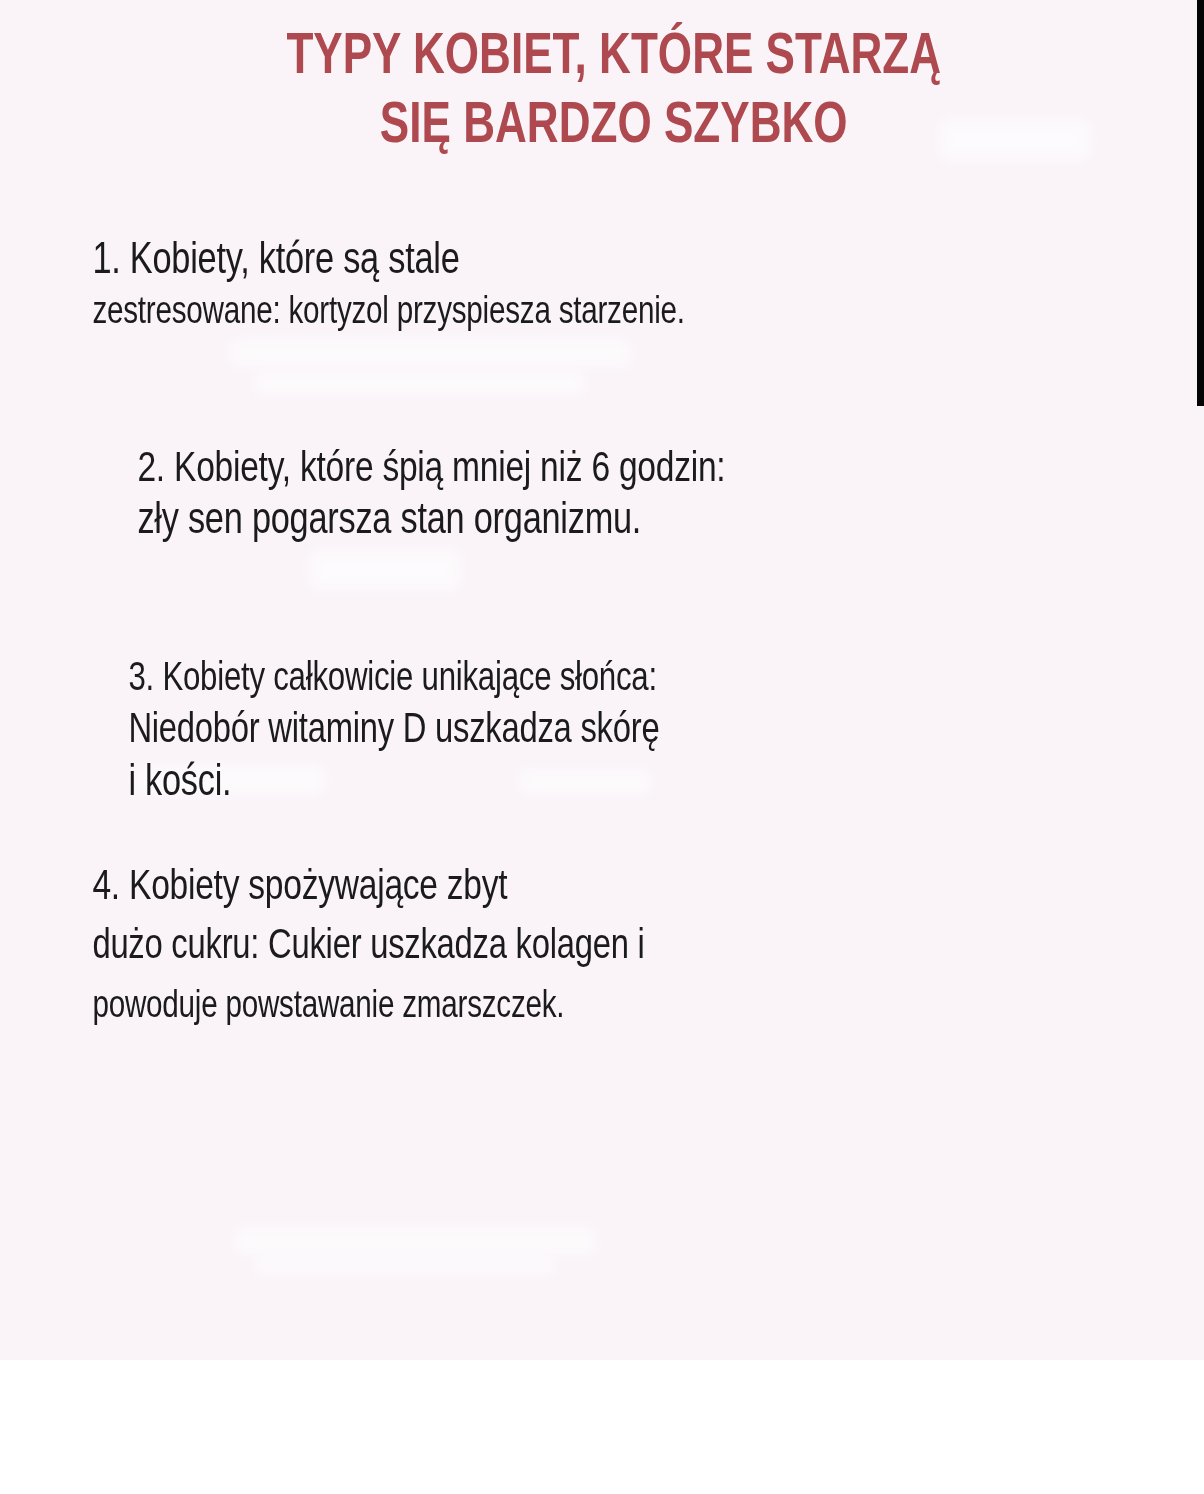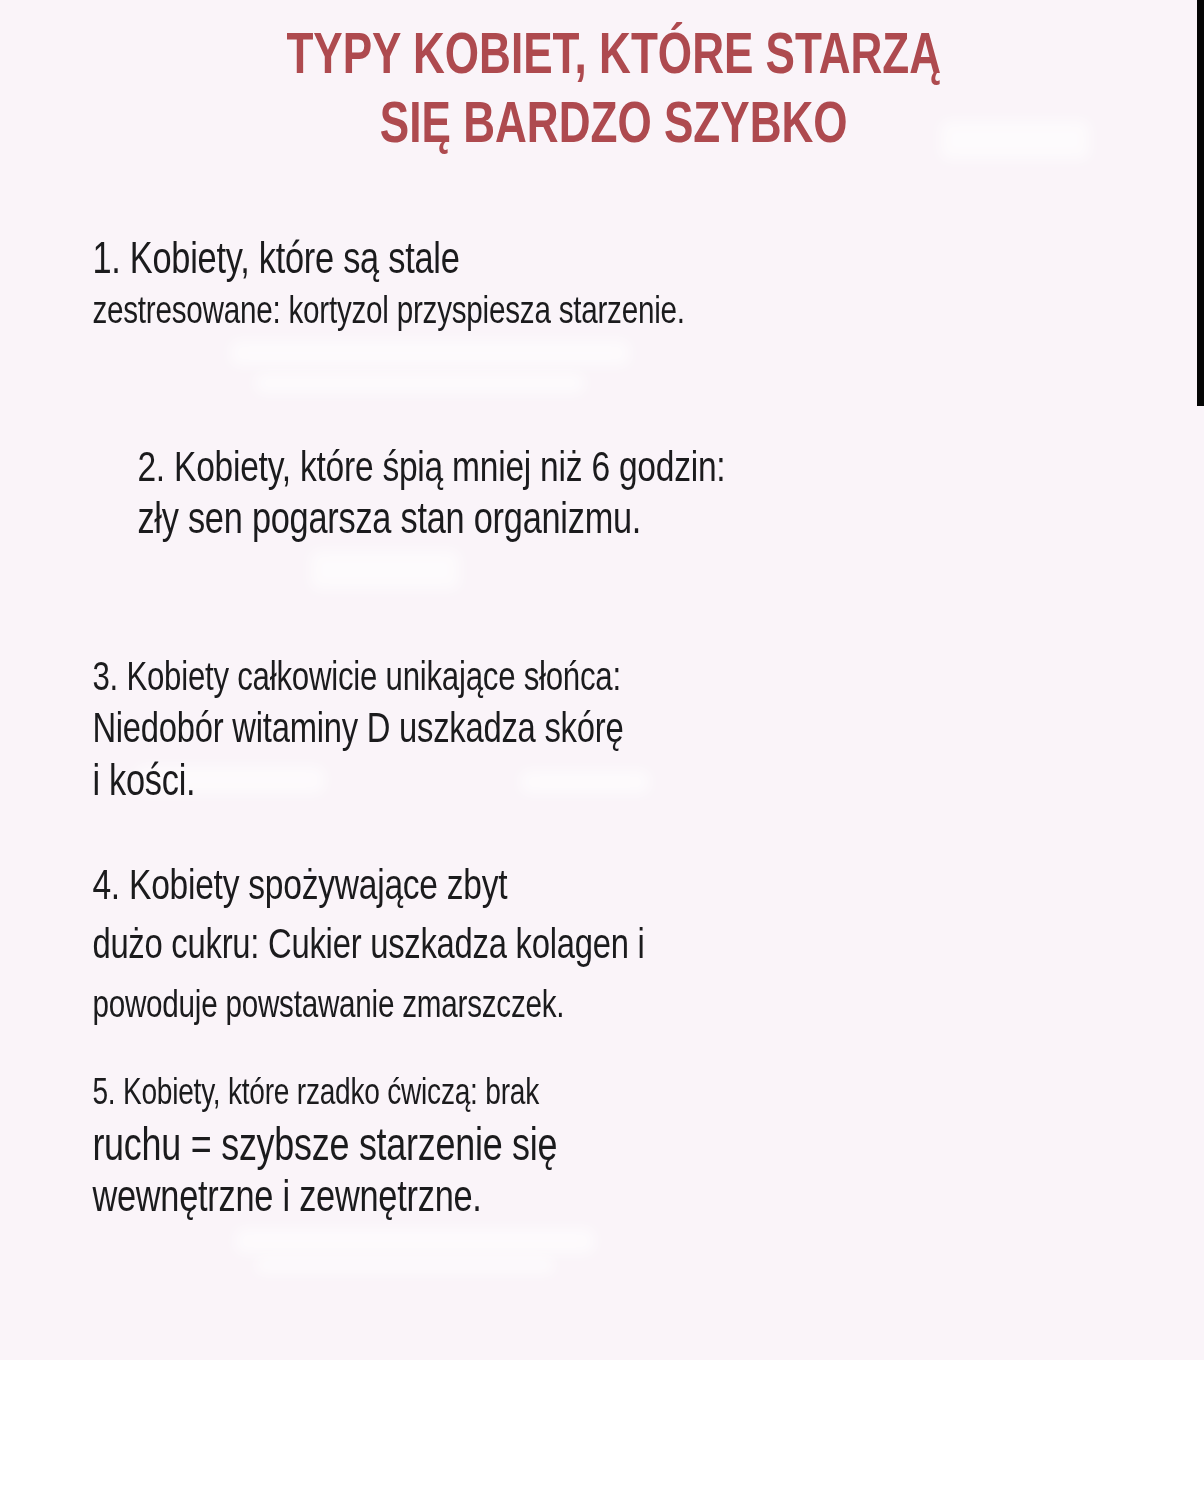--- a/index.html
+++ b/index.html
@@ -55,21 +55,21 @@
   .fs36 { font-size: 36px; }
   .fs38 { font-size: 38px; }
   .fs40 { font-size: 40px; }
   .fs42 { font-size: 42px; }
   .fs43 { font-size: 43px; }
   .fs44 { font-size: 44px; }
   .fs46 { font-size: 46px; }
 
   #item-1 { top: 232px; }
   #item-2 { top: 440px; padding-left: 45px; }
-  #item-3 { top: 650px; }
+  #item-3 { top: 650px; margin-left: 36px; }
   #item-4 { top: 858px; gap: 8px; }
   #item-5 { top: 1066px; }
   #item-6 { top: 1328px; }
 
   
   .ghost {
     position: absolute;
     background: rgba(255, 255, 255, 0.6);
     filter: blur(7px);
     border-radius: 8px;
@@ -130,22 +130,17 @@
     <span class="ln fs42">Niedobór witaminy D uszkadza skórę</span>
     <span class="ln fs44">i kości.</span>
   </div>
 
   <div class="item" id="item-4">
     <span class="ln fs43">4. Kobiety spożywające zbyt</span>
     <span class="ln fs42">dużo cukru: Cukier uszkadza kolagen i</span>
     <span class="ln fs38">powoduje powstawanie zmarszczek.</span>
   </div>
 
-  <div class="item" id="item-5">
-    <span class="ln fs36">5. Kobiety, które rzadko ćwiczą: brak</span>
-    <span class="ln fs46">ruchu = szybsze starzenie się</span>
-    <span class="ln fs44">wewnętrzne i zewnętrzne.</span>
-  </div>
 
 
   <div class="black-bar"></div>
 
 </div>
 
 </body></html>

